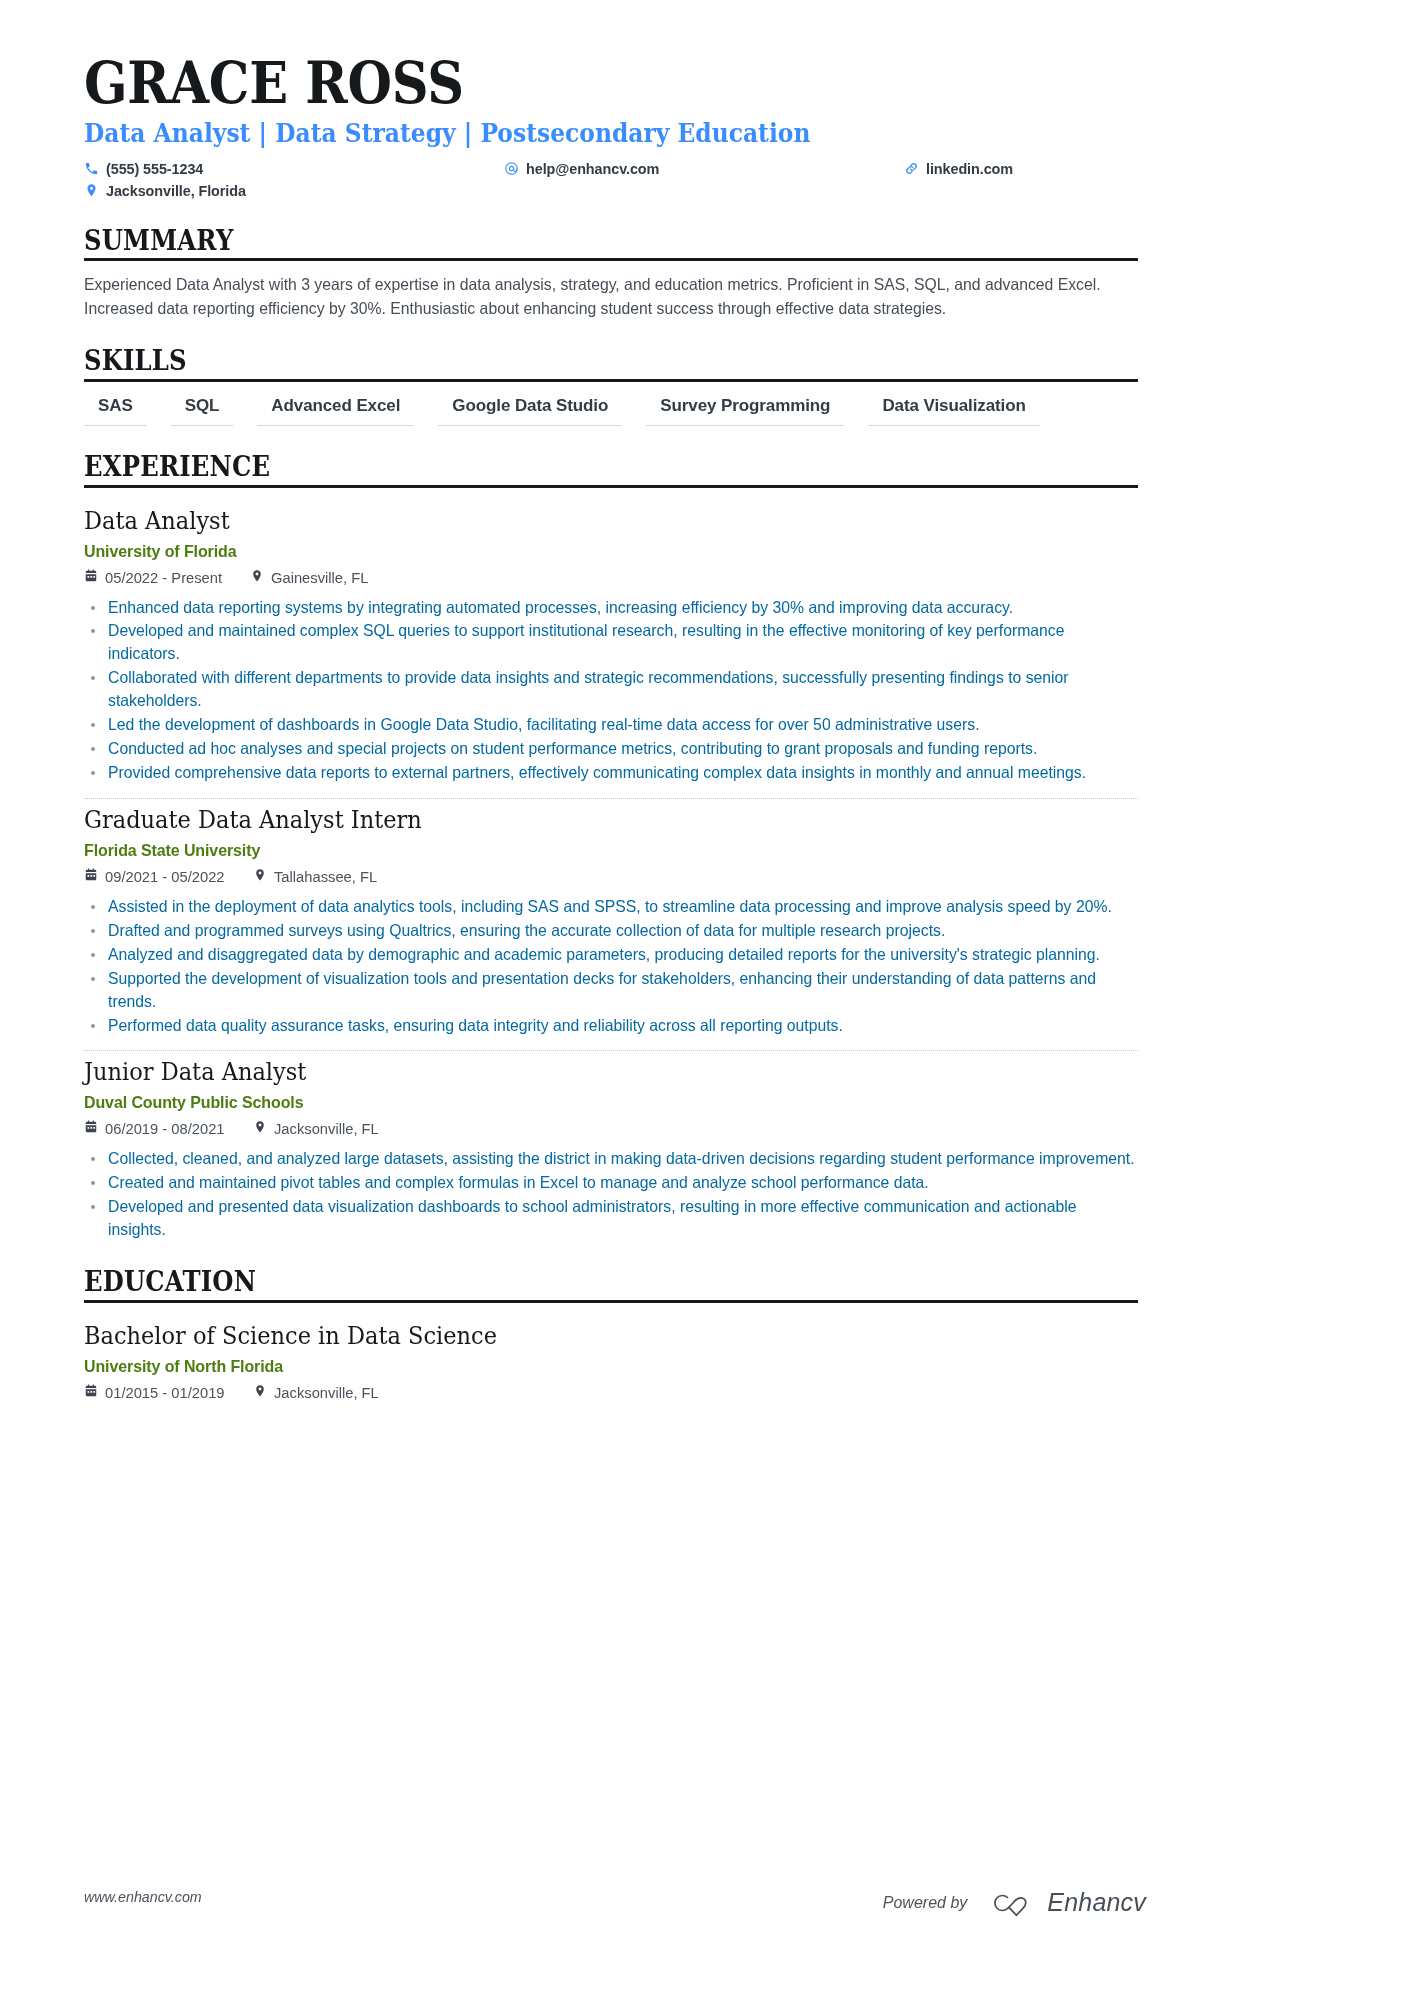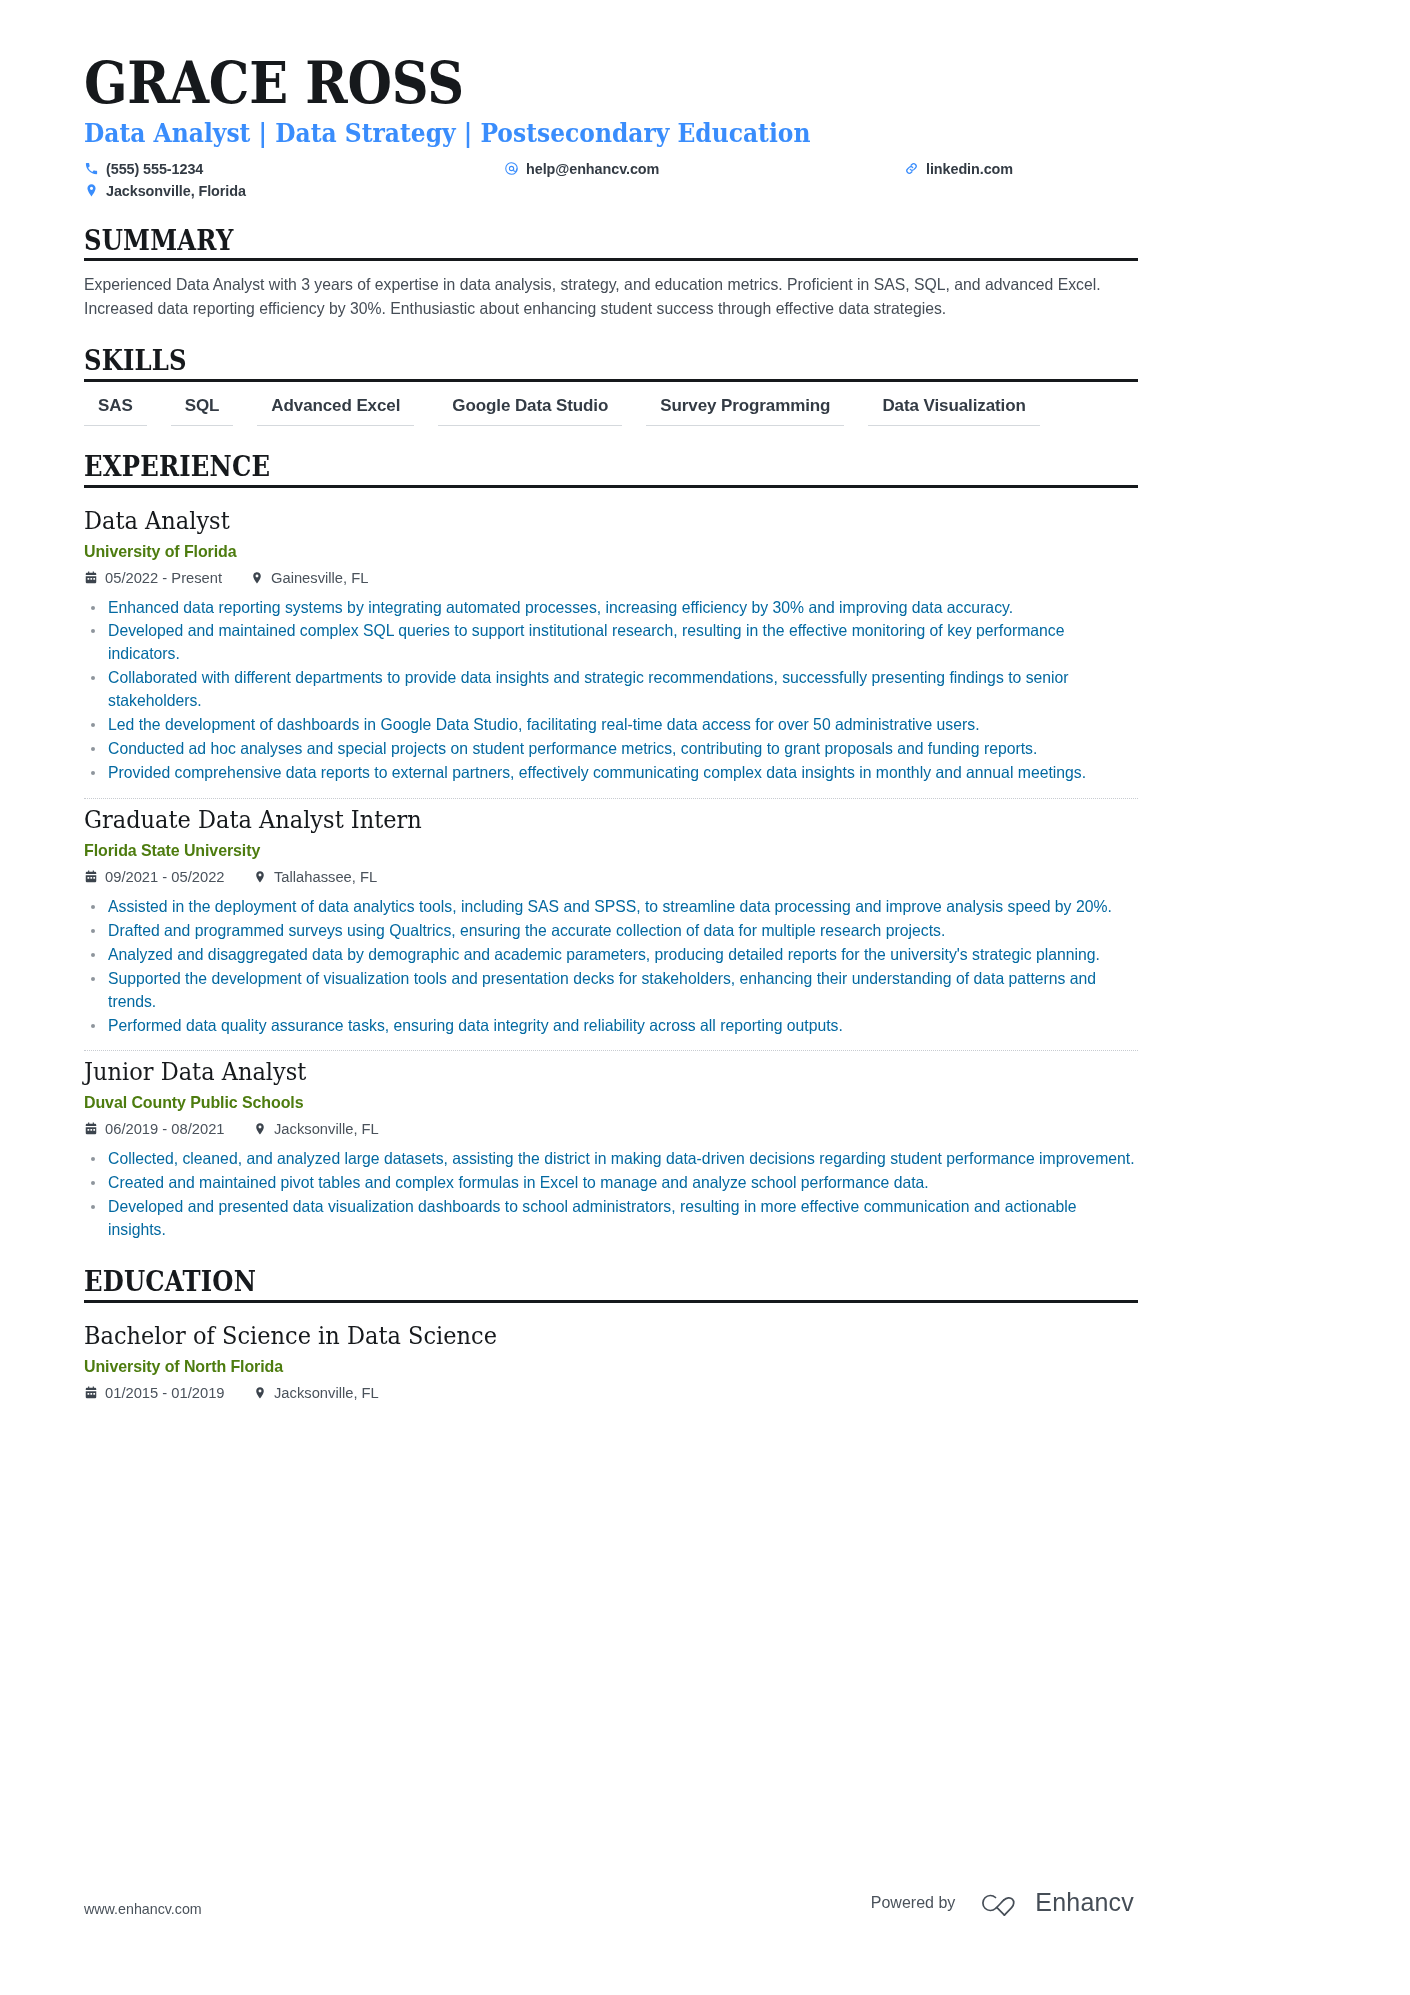--- a/index.html
+++ b/index.html
@@ -136,21 +136,21 @@
   }
   .entry-org .txt { display:inline-block; transform: scaleX(0.94); transform-origin:left center; }
   .entry-meta {
     display: flex;
     align-items: center;
     gap: 22px;
     margin-top: 7px;
     font-size: 15.5px;
     color: #4a525b;
   }
-  .meta-item { display: flex; align-items: center; gap: 7px; white-space: nowrap; }
+  .meta-item { display: flex; align-items: flex-start; gap: 7px; white-space: nowrap; }
   .meta-item .txt { transform: scaleX(0.95); transform-origin:left center; display:inline-block; }
 
   .bullets { list-style: none; margin: 9px 0 0 0; padding: 0; }
   .bullets li {
     position: relative;
     padding-left: 24px;
     font-size: 16.5px;
     line-height: 1.39;
     color: #0369a1;
     margin-bottom: 1px;
@@ -169,25 +169,26 @@
     width: 4px;
     height: 4px;
     border-radius: 50%;
     background: #8e959c;
   }
 
   
   .footer {
     position: absolute;
     left: 84px;
-    right: 88px;
+    right: 76px;
     bottom: 78px;
     display: flex;
-    align-items: flex-end;
+    align-items: flex-start;
     justify-content: space-between;
+    font-style: italic;
   }
   .footer-url {
     font-size: 15px;
     color: #4a525b;
   }
   .footer-url .txt { display:inline-block; transform: scaleX(0.95); transform-origin:left center; }
   .powered {
     display: flex;
     align-items: center;
     gap: 18px;

